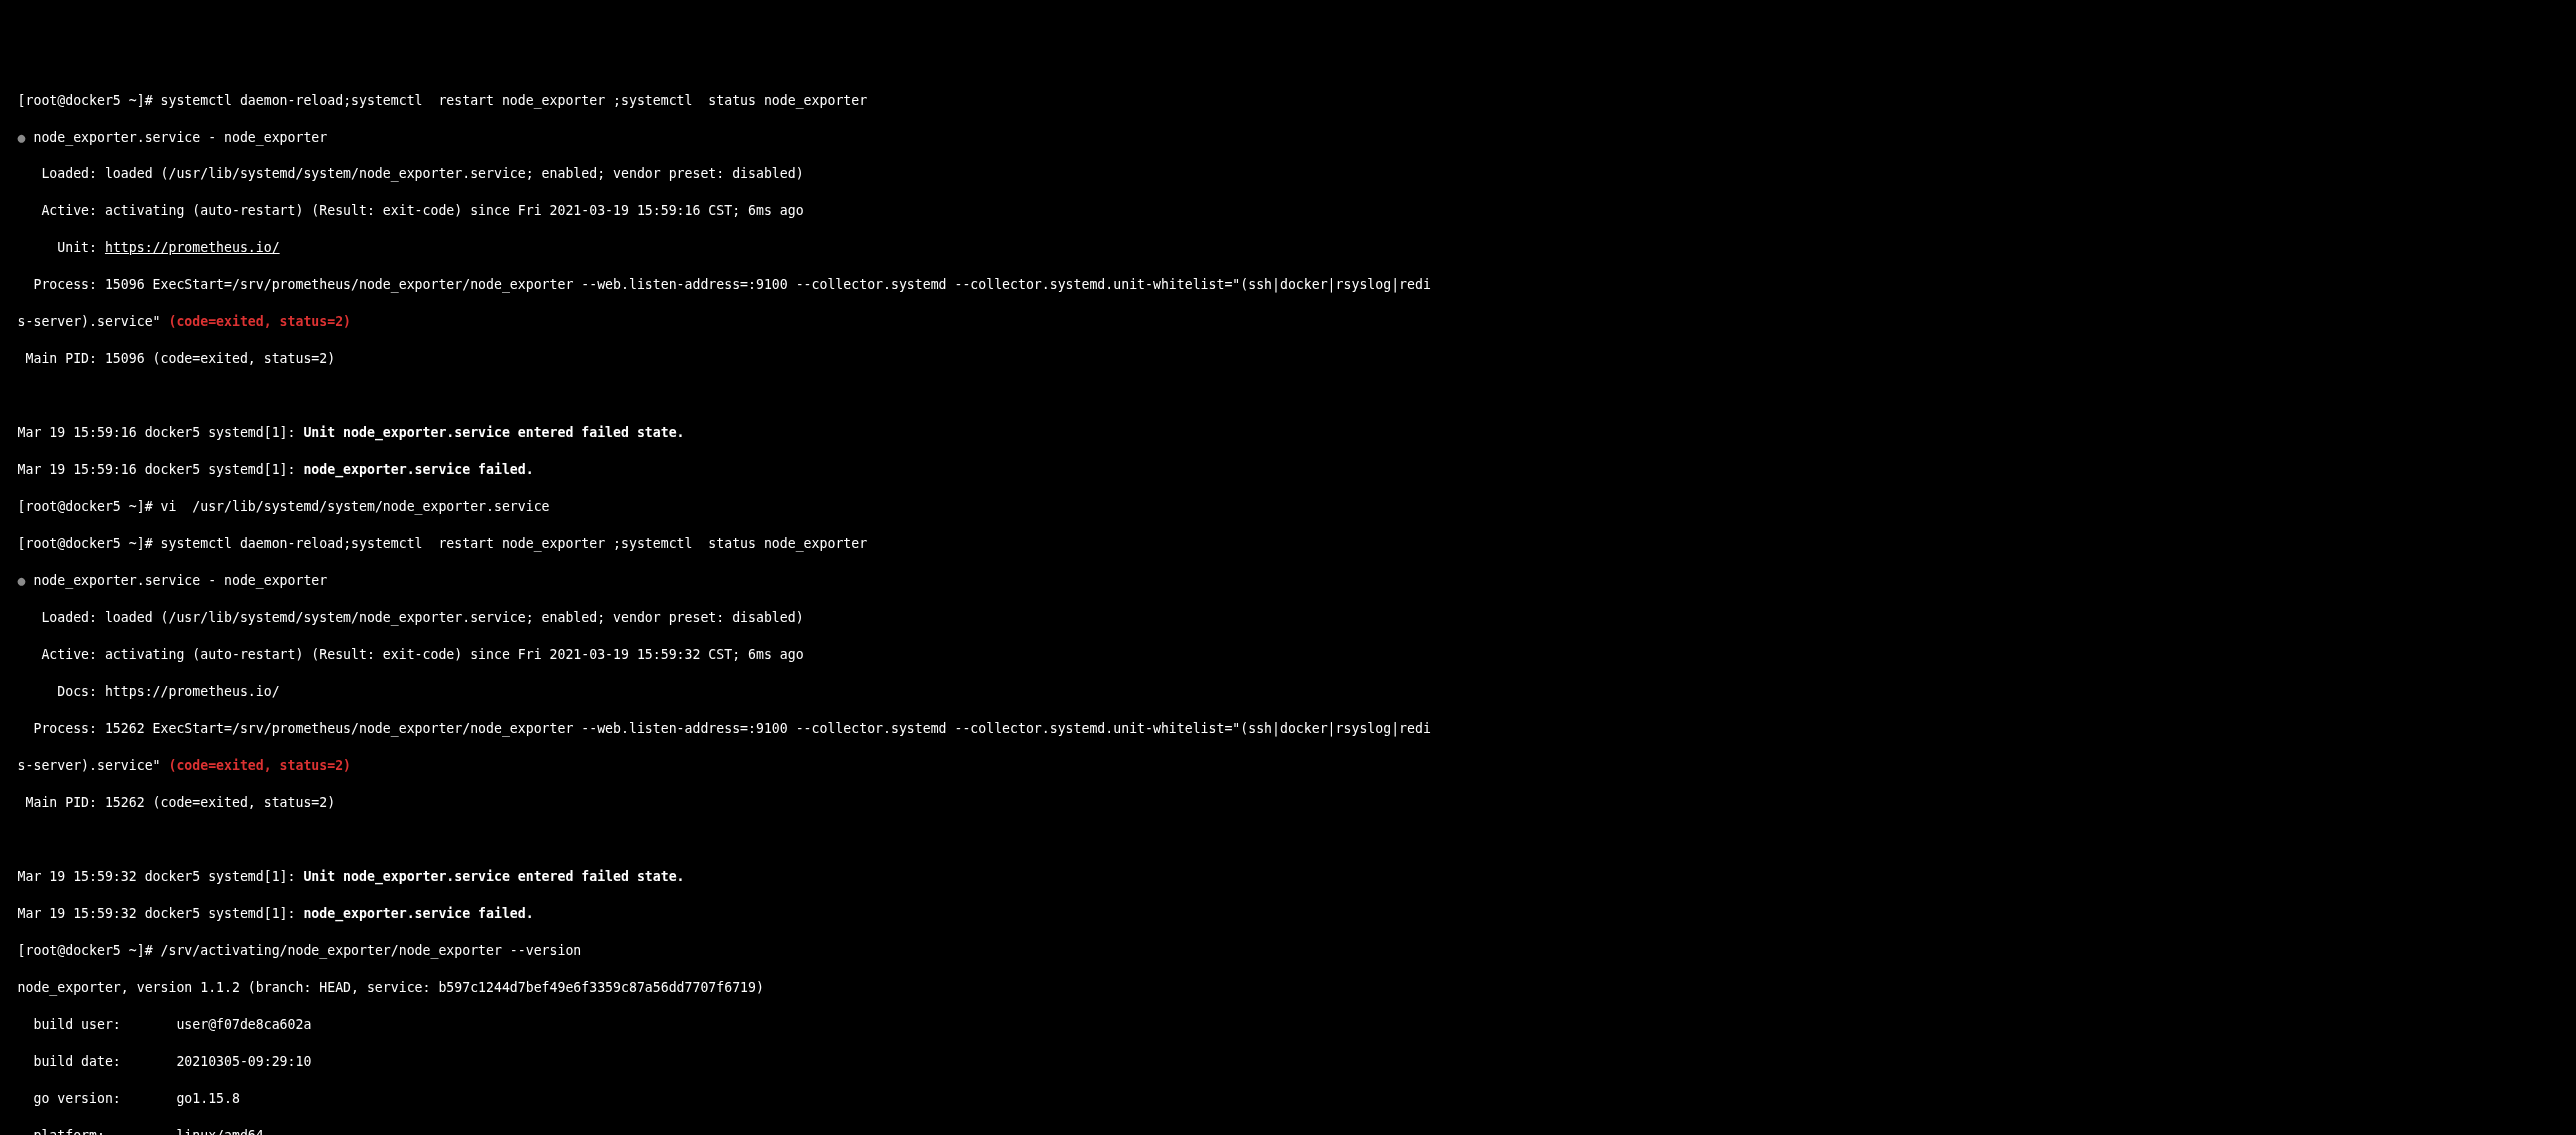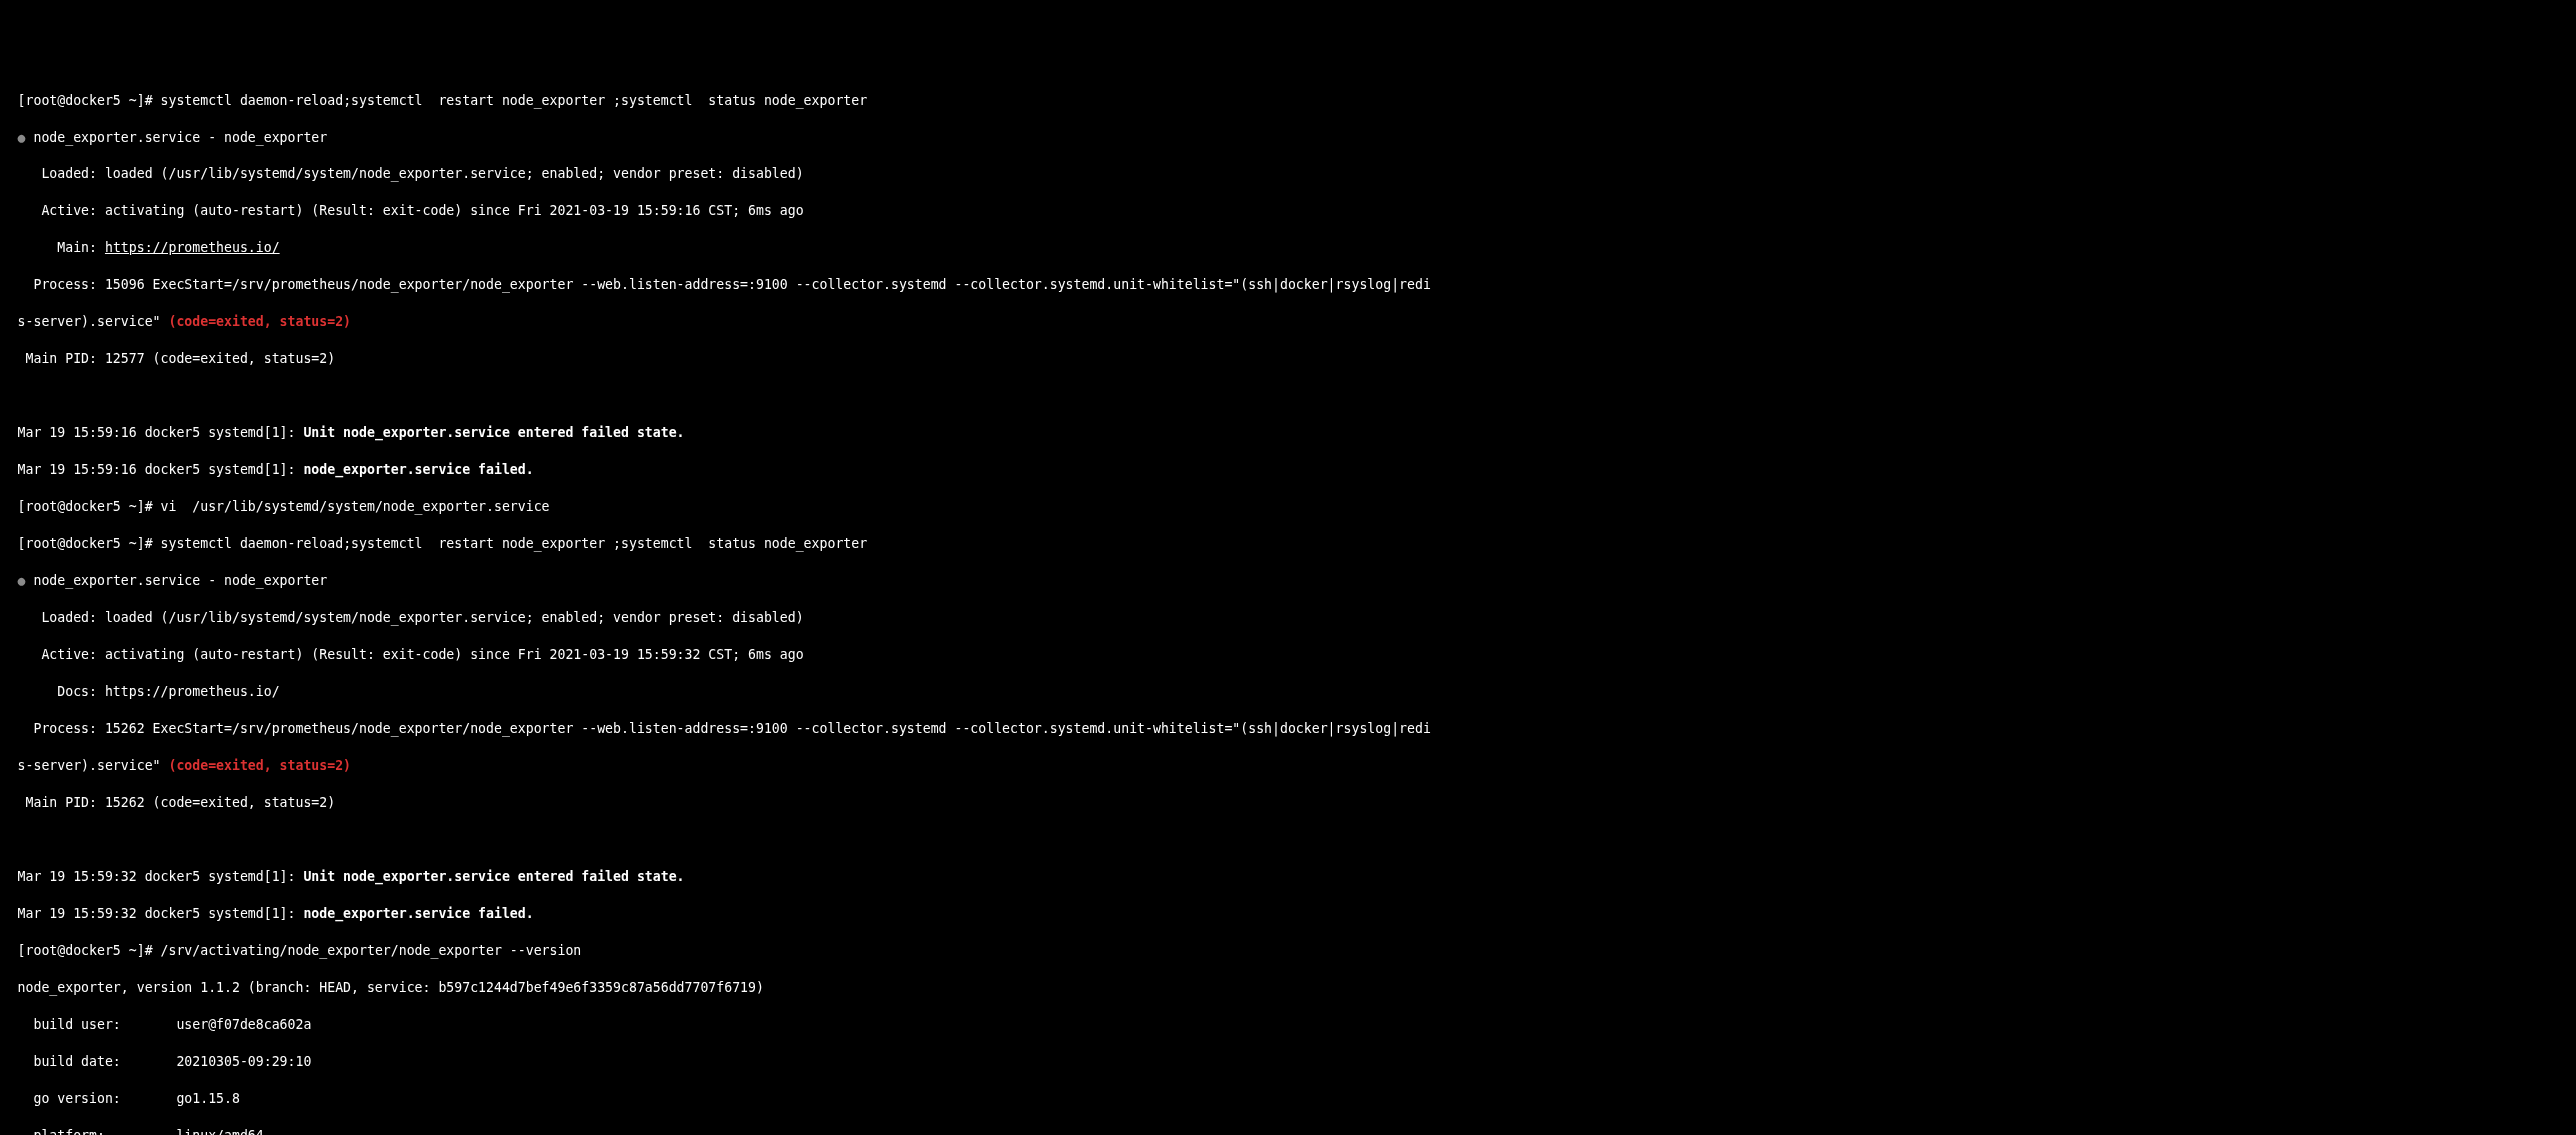--- a/index.html
+++ b/index.html
@@ -21,24 +21,24 @@
   </style>
 </head>
 <body>
 
 
 
 <div class="term-line"><span>[root@docker5 ~]# </span><span>systemctl daemon-reload;systemctl  restart node_exporter ;systemctl  status node_exporter</span></div>
 <div class="term-line"><span class="bullet">● </span><span>node_exporter.service - node_exporter</span></div>
 <div class="term-line">   Loaded: loaded (/usr/lib/systemd/system/node_exporter.service; enabled; vendor preset: disabled)</div>
 <div class="term-line">   Active: activating (auto-restart) (Result: exit-code) since Fri 2021-03-19 15:59:16 CST; 6ms ago</div>
-<div class="term-line"><span>     Main: </span><span class="link">https://prometheus.io/</span></div>
+<div class="term-line"><span>     Unit: </span><span class="link">https://prometheus.io/</span></div>
 <div class="term-line">  Process: 15096 ExecStart=/srv/prometheus/node_exporter/node_exporter --web.listen-address=:9100 --collector.systemd --collector.systemd.unit-whitelist="(ssh|docker|rsyslog|redi</div>
 <div class="term-line"><span>s-server).service" </span><span class="red-bold">(code=exited, status=2)</span></div>
-<div class="term-line"> Main PID: 12577 (code=exited, status=2)</div>
+<div class="term-line"> Main PID: 15096 (code=exited, status=2)</div>
 <div class="term-line"> </div>
 <div class="term-line"><span>Mar 19 15:59:16 docker5 systemd[1]: </span><span class="bold">Unit node_exporter.service entered failed state.</span></div>
 <div class="term-line"><span>Mar 19 15:59:16 docker5 systemd[1]: </span><span class="bold">node_exporter.service failed.</span></div>
 <div class="term-line"><span>[root@docker5 ~]# </span><span>vi  /usr/lib/systemd/system/node_exporter.service</span></div>
 <div class="term-line"><span>[root@docker5 ~]# </span><span>systemctl daemon-reload;systemctl  restart node_exporter ;systemctl  status node_exporter</span></div>
 <div class="term-line"><span class="bullet">● </span><span>node_exporter.service - node_exporter</span></div>
 <div class="term-line">   Loaded: loaded (/usr/lib/systemd/system/node_exporter.service; enabled; vendor preset: disabled)</div>
 <div class="term-line">   Active: activating (auto-restart) (Result: exit-code) since Fri 2021-03-19 15:59:32 CST; 6ms ago</div>
 <div class="term-line">     Docs: https://prometheus.io/</div>
 <div class="term-line">  Process: 15262 ExecStart=/srv/prometheus/node_exporter/node_exporter --web.listen-address=:9100 --collector.systemd --collector.systemd.unit-whitelist="(ssh|docker|rsyslog|redi</div>

